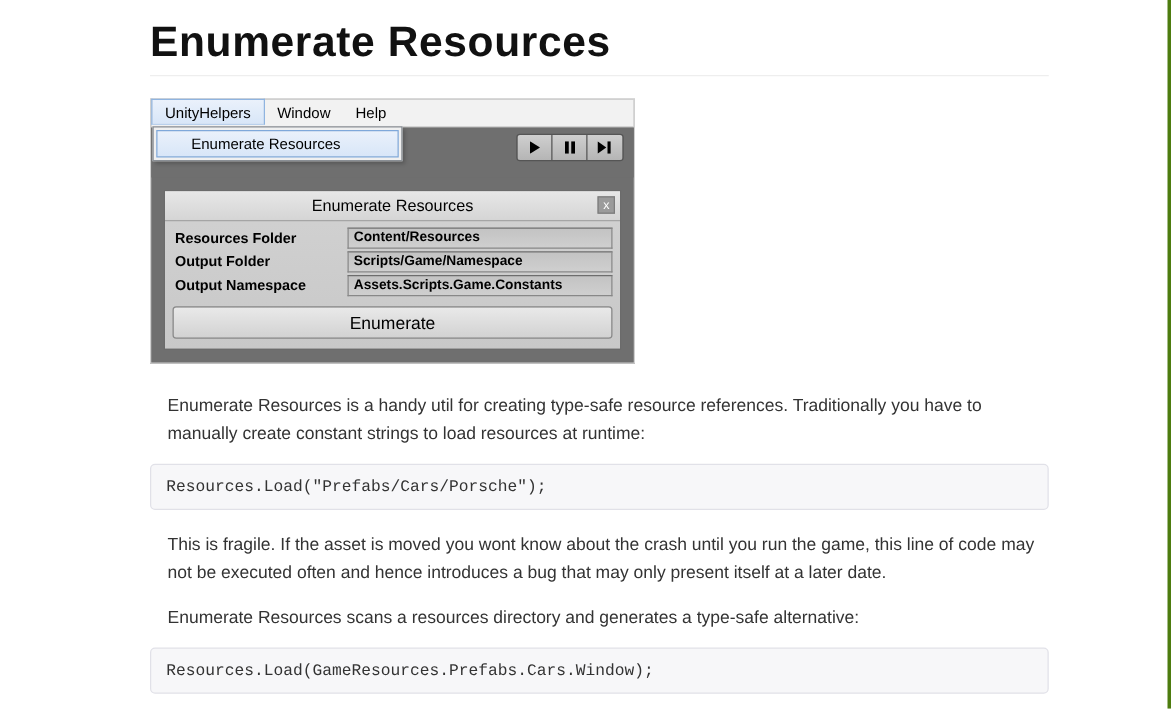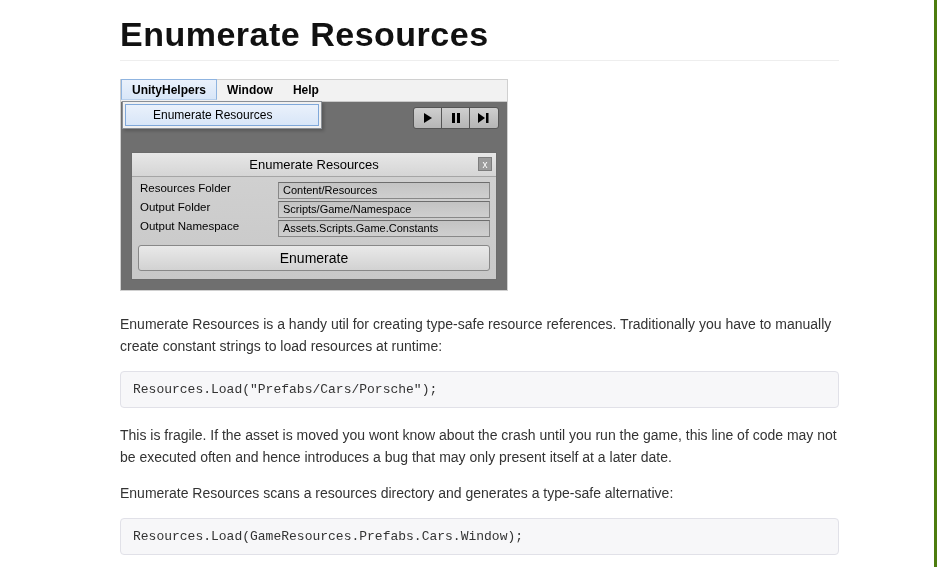--- a/index.html
+++ b/index.html
@@ -45,21 +45,20 @@
       background: #f2f2f2;
       border-bottom: 1px solid #c9c9c9;
       display: flex;
       align-items: stretch;
       height: 22px;
     }
     .menubar-item {
       padding: 3px 10px 0 10px;
       height: 100%;
       cursor: default;
-      font-weight: bold;
     }
     .menubar-item.active {
       background: linear-gradient(#eaf1fb, #d8e6f8);
       border: 1px solid #8fb4e0;
       border-bottom: 1px solid #b9d0ec;
       margin: -1px 0 0 0;
     }
     .dropdown-area {
       position: relative;
       height: 40px;
@@ -129,22 +128,23 @@
       color: #fff;
       font-size: 10px;
       line-height: 14px;
       text-align: center;
       cursor: default;
       border: 1px solid #7d7d7d;
     }
     .ed-body { padding: 5px 6px 8px 6px; }
     .ed-row {
       display: flex;
-      align-items: flex-start;
+      align-items: center;
       margin-bottom: 2px;
+      font-weight: bold;
     }
     .ed-label {
       width: 140px;
       font-size: 11.5px;
       padding-left: 2px;
     }
     .ed-field {
       flex: 1;
       background: linear-gradient(#c3c3c3, #cfcfcf);
       border: 1px solid #888;
@@ -167,20 +167,21 @@
       line-height: 24px;
       cursor: default;
     }
 
     
     p.prose {
       font-size: 14px;
       line-height: 22px;
       color: #333;
       margin-bottom: 14px;
+      margin-left: 14px;
     }
     pre.code {
       background: #f7f7f9;
       border: 1px solid #e1e1e8;
       border-radius: 4px;
       padding: 10px 12px;
       font-family: Consolas, Monaco, "Courier New", monospace;
       font-size: 13px;
       color: #333;
       margin-bottom: 16px;

